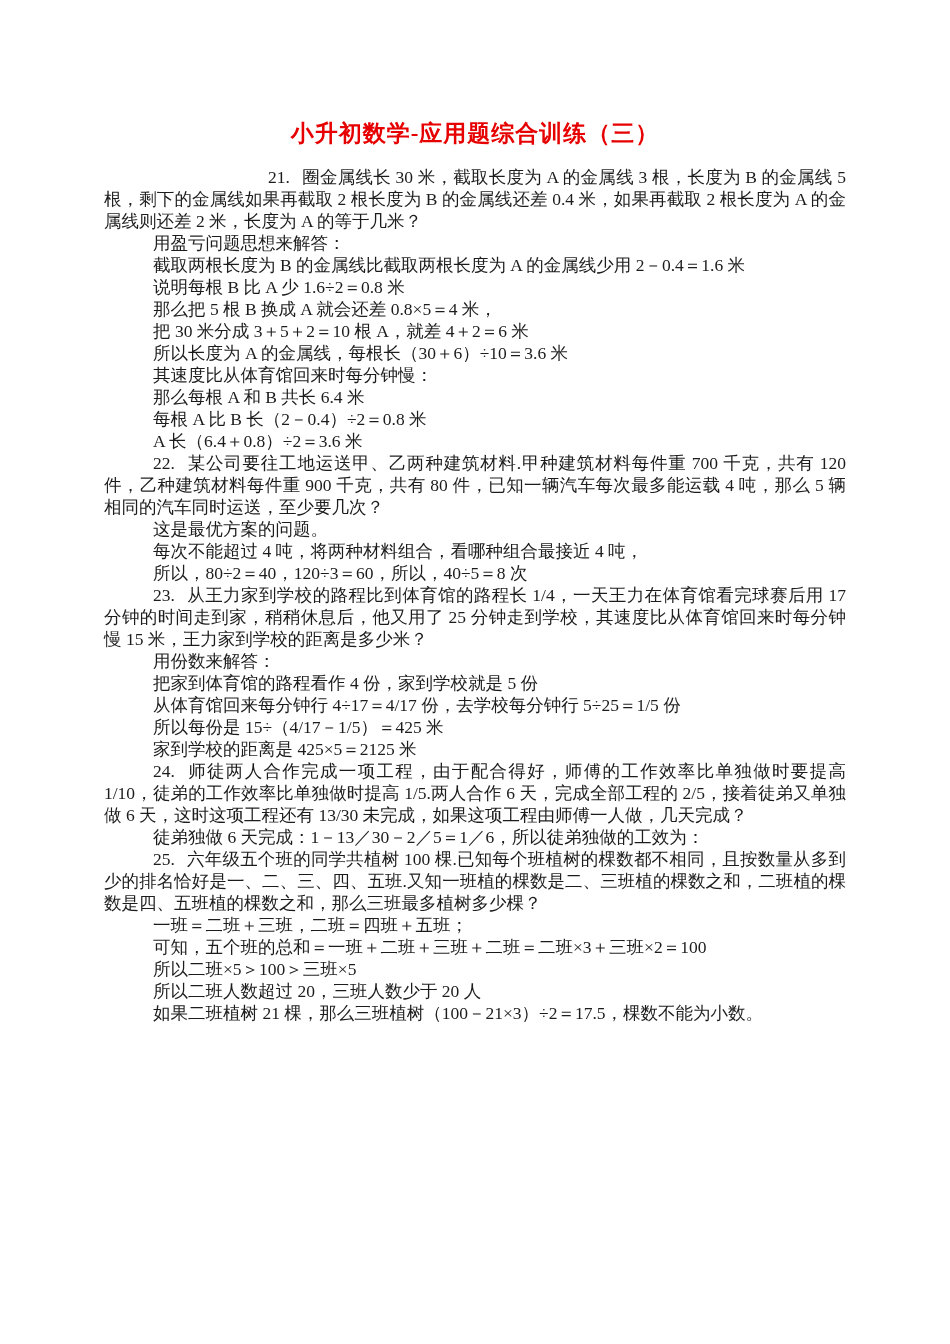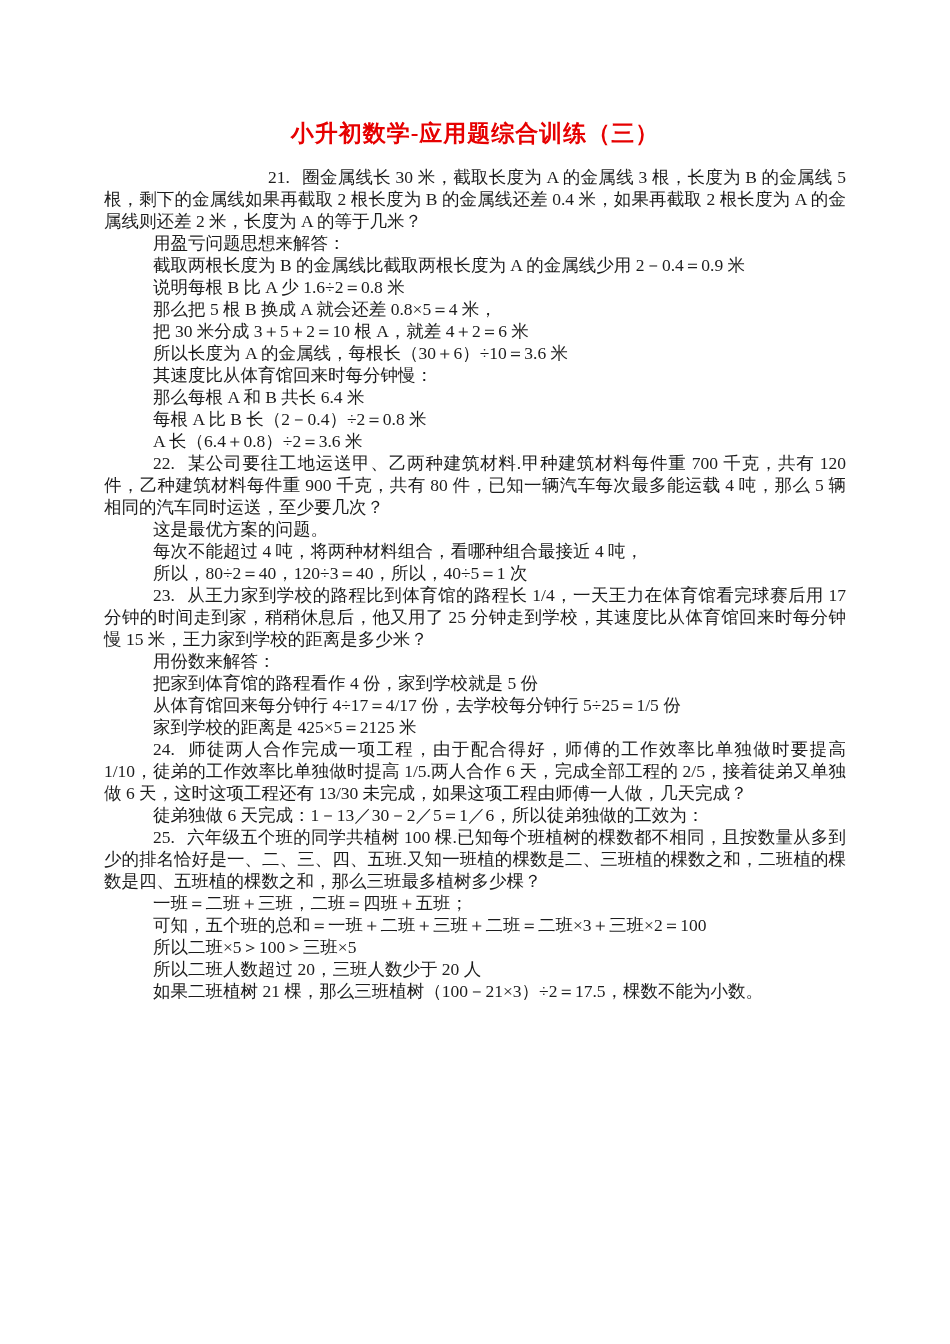--- a/index.html
+++ b/index.html
@@ -53,39 +53,40 @@
 </head>
 <body>
 
 <div class="page">
   <div class="doc">
 
     <h1 class="doc-title" style="color: rgb(230, 0, 0);">小升初数学-应用题综合训练（三）</h1>
 
     <p class="para question first-big-indent"><span class="pnum">21.</span><span>圈金属线长 30 米，截取长度为 A 的金属线 3 根，长度为 B 的金属线 5 根，剩下的金属线如果再截取 2 根长度为 B 的金属线还差 0.4 米，如果再截取 2 根长度为 A 的金属线则还差 2 米，长度为 A 的等于几米？</span></p>
     <p class="para sol">用盈亏问题思想来解答：</p>
-    <p class="para sol">截取两根长度为 B 的金属线比截取两根长度为 A 的金属线少用 2－0.4＝0.9 米</p>
+    <p class="para sol">截取两根长度为 B 的金属线比截取两根长度为 A 的金属线少用 2－0.4＝1.6 米</p>
     <p class="para sol">说明每根 B 比 A 少 1.6÷2＝0.8 米</p>
     <p class="para sol">那么把 5 根 B 换成 A 就会还差 0.8×5＝4 米，</p>
     <p class="para sol">把 30 米分成 3＋5＋2＝10 根 A，就差 4＋2＝6 米</p>
     <p class="para sol">所以长度为 A 的金属线，每根长（30＋6）÷10＝3.6 米</p>
     <p class="para sol">其速度比从体育馆回来时每分钟慢：</p>
     <p class="para sol">那么每根 A 和 B 共长 6.4 米</p>
     <p class="para sol">每根 A 比 B 长（2－0.4）÷2＝0.8 米</p>
     <p class="para sol">A 长（6.4＋0.8）÷2＝3.6 米</p>
 
     <p class="para question"><span class="pnum">22.</span><span>某公司要往工地运送甲、乙两种建筑材料.甲种建筑材料每件重 700 千克，共有 120 件，乙种建筑材料每件重 900 千克，共有 80 件，已知一辆汽车每次最多能运载 4 吨，那么 5 辆相同的汽车同时运送，至少要几次？</span></p>
     <p class="para sol">这是最优方案的问题。</p>
     <p class="para sol">每次不能超过 4 吨，将两种材料组合，看哪种组合最接近 4 吨，</p>
-    <p class="para sol">所以，80÷2＝40，120÷3＝40，所以，40÷5＝1 次</p>
+    <p class="para sol">所以，80÷2＝40，120÷3＝60，所以，40÷5＝8 次</p>
 
     <p class="para question"><span class="pnum">23.</span><span>从王力家到学校的路程比到体育馆的路程长 1/4，一天王力在体育馆看完球赛后用 17 分钟的时间走到家，稍稍休息后，他又用了 25 分钟走到学校，其速度比从体育馆回来时每分钟慢 15 米，王力家到学校的距离是多少米？</span></p>
     <p class="para sol">用份数来解答：</p>
     <p class="para sol">把家到体育馆的路程看作 4 份，家到学校就是 5 份</p>
     <p class="para sol">从体育馆回来每分钟行 4÷17＝4/17 份，去学校每分钟行 5÷25＝1/5 份</p>
+    <p class="para sol">所以每份是 15÷（4/17－1/5）＝425 米</p>
     <p class="para sol">家到学校的距离是 425×5＝2125 米</p>
 
     <p class="para question"><span class="pnum">24.</span><span>师徒两人合作完成一项工程，由于配合得好，师傅的工作效率比单独做时要提高 1/10，徒弟的工作效率比单独做时提高 1/5.两人合作 6 天，完成全部工程的 2/5，接着徒弟又单独做 6 天，这时这项工程还有 13/30 未完成，如果这项工程由师傅一人做，几天完成？</span></p>
     <p class="para sol">徒弟独做 6 天完成：1－13／30－2／5＝1／6，所以徒弟独做的工效为：</p>
 
     <p class="para question"><span class="pnum">25.</span><span>六年级五个班的同学共植树 100 棵.已知每个班植树的棵数都不相同，且按数量从多到少的排名恰好是一、二、三、四、五班.又知一班植的棵数是二、三班植的棵数之和，二班植的棵数是四、五班植的棵数之和，那么三班最多植树多少棵？</span></p>
     <p class="para sol">一班＝二班＋三班，二班＝四班＋五班；</p>
     <p class="para sol">可知，五个班的总和＝一班＋二班＋三班＋二班＝二班×3＋三班×2＝100</p>
     <p class="para sol">所以二班×5＞100＞三班×5</p>
     <p class="para sol">所以二班人数超过 20，三班人数少于 20 人</p>

